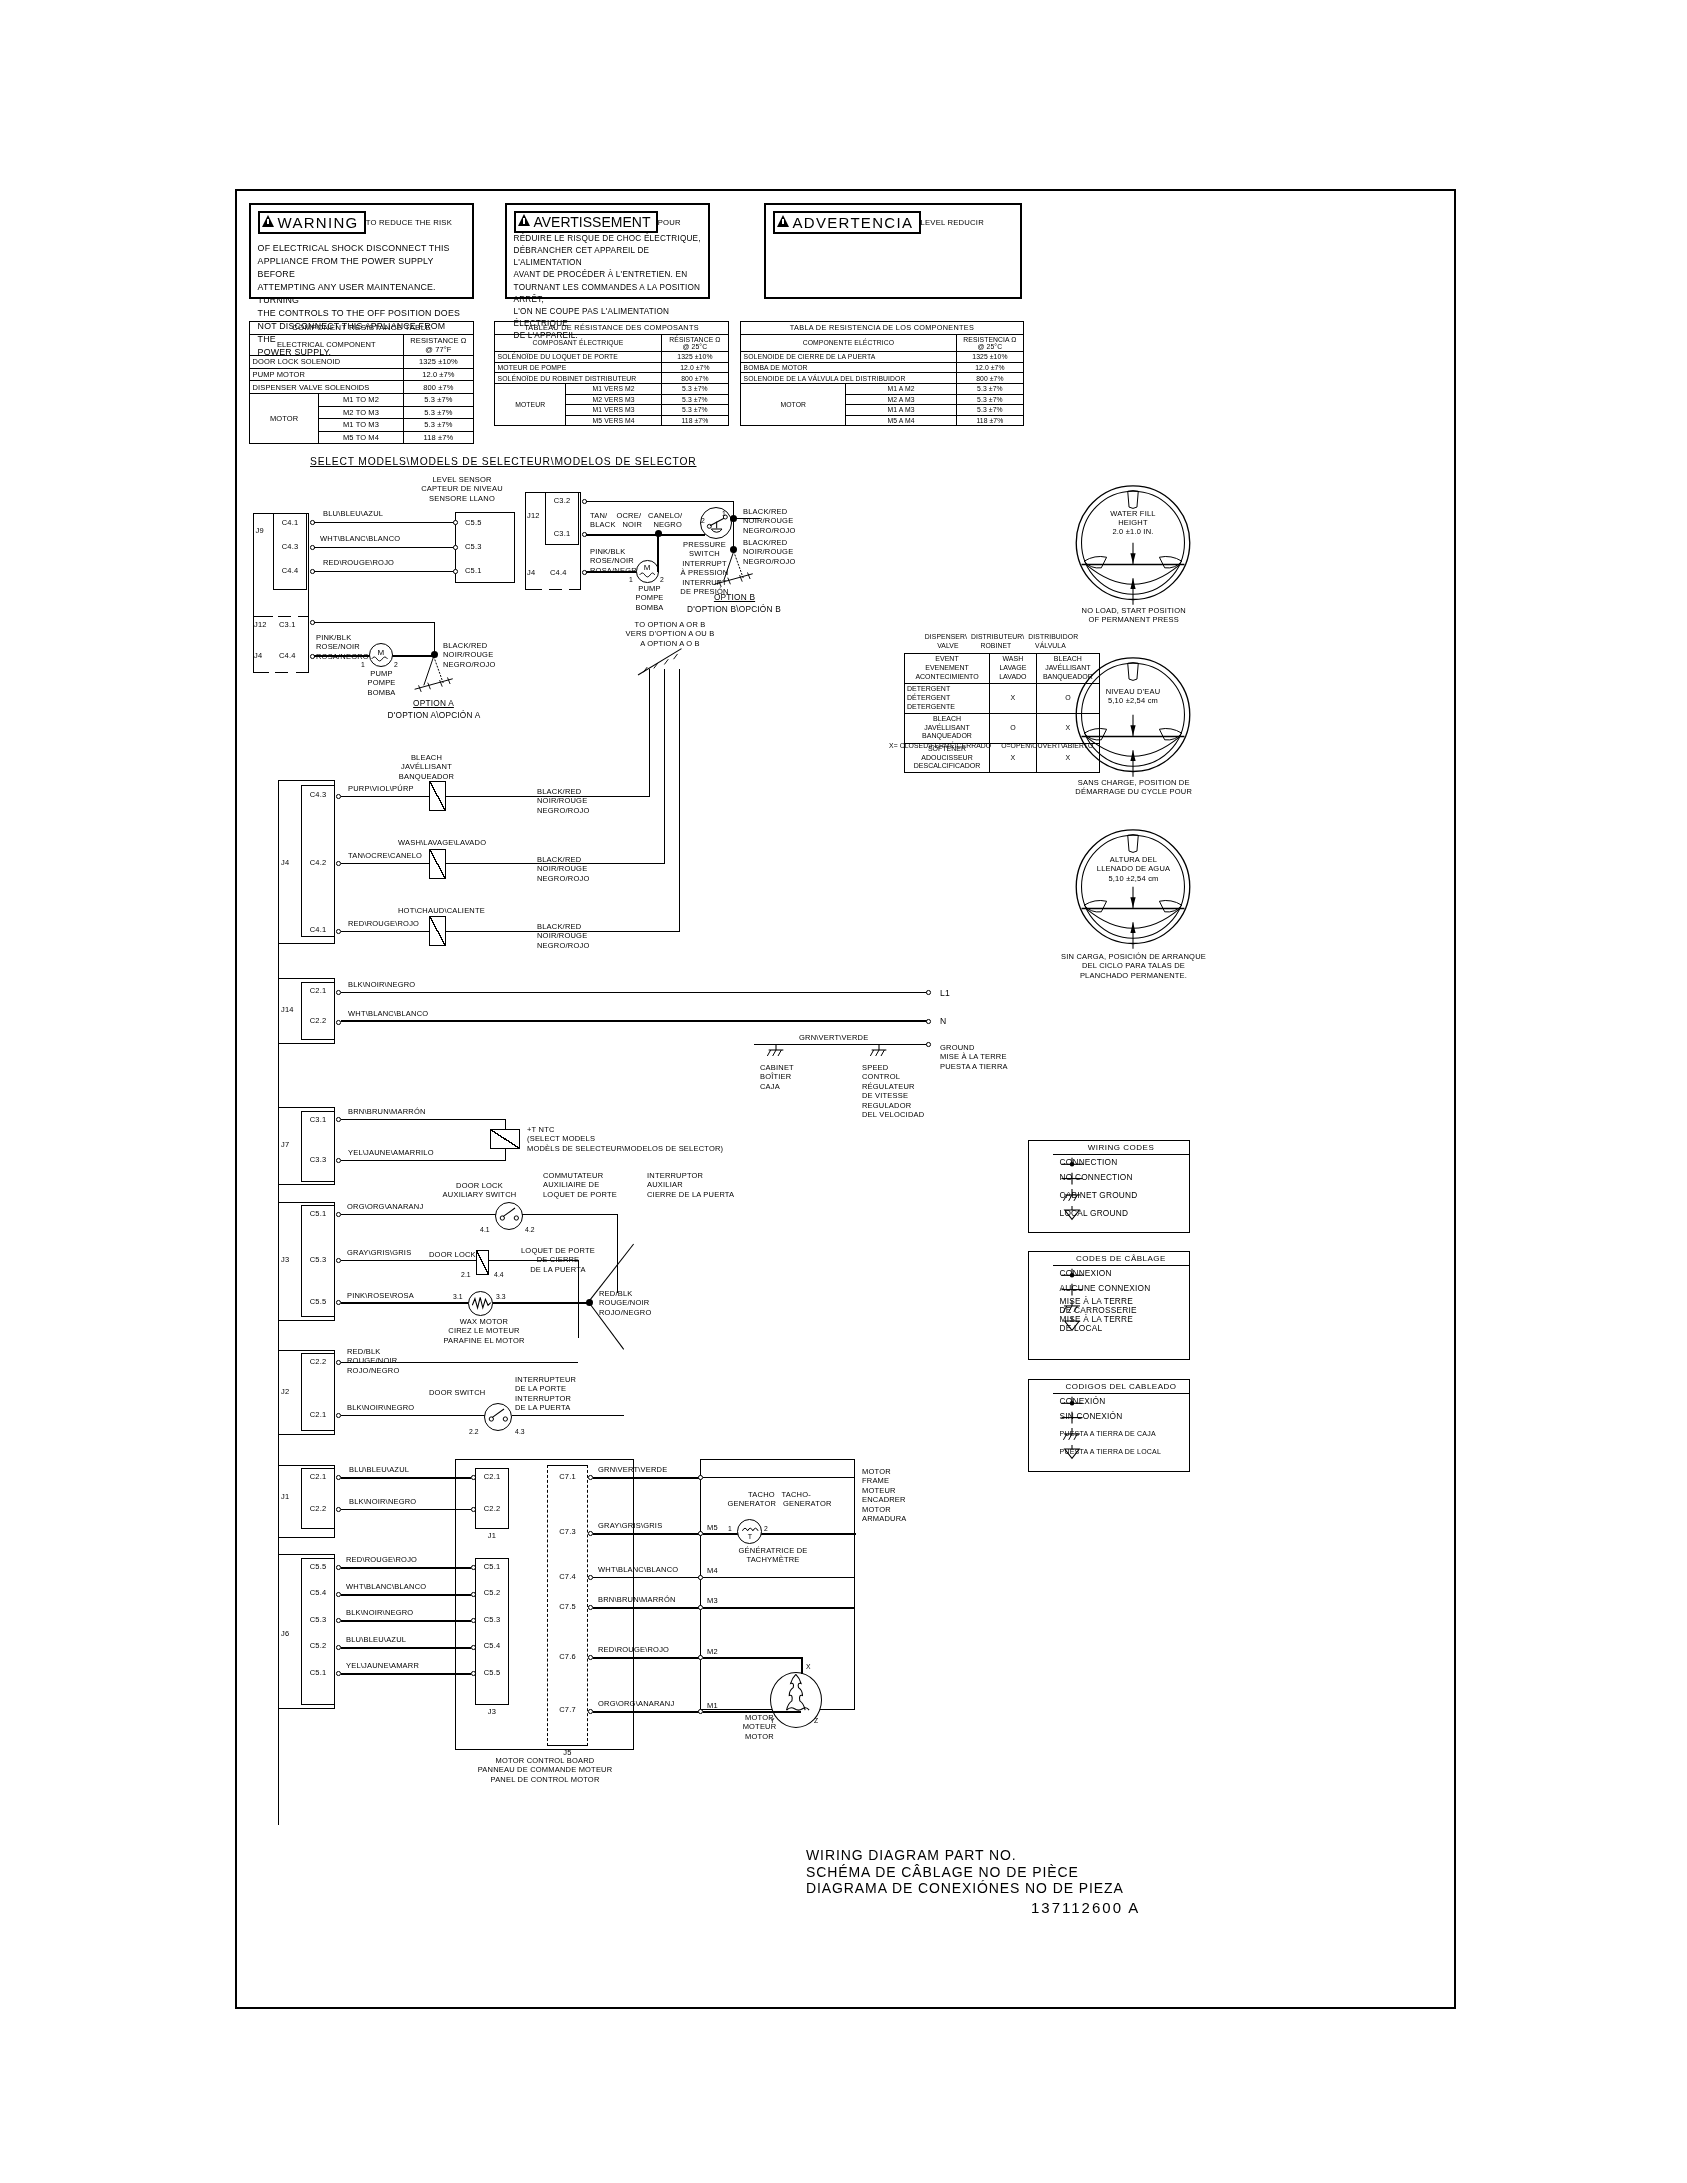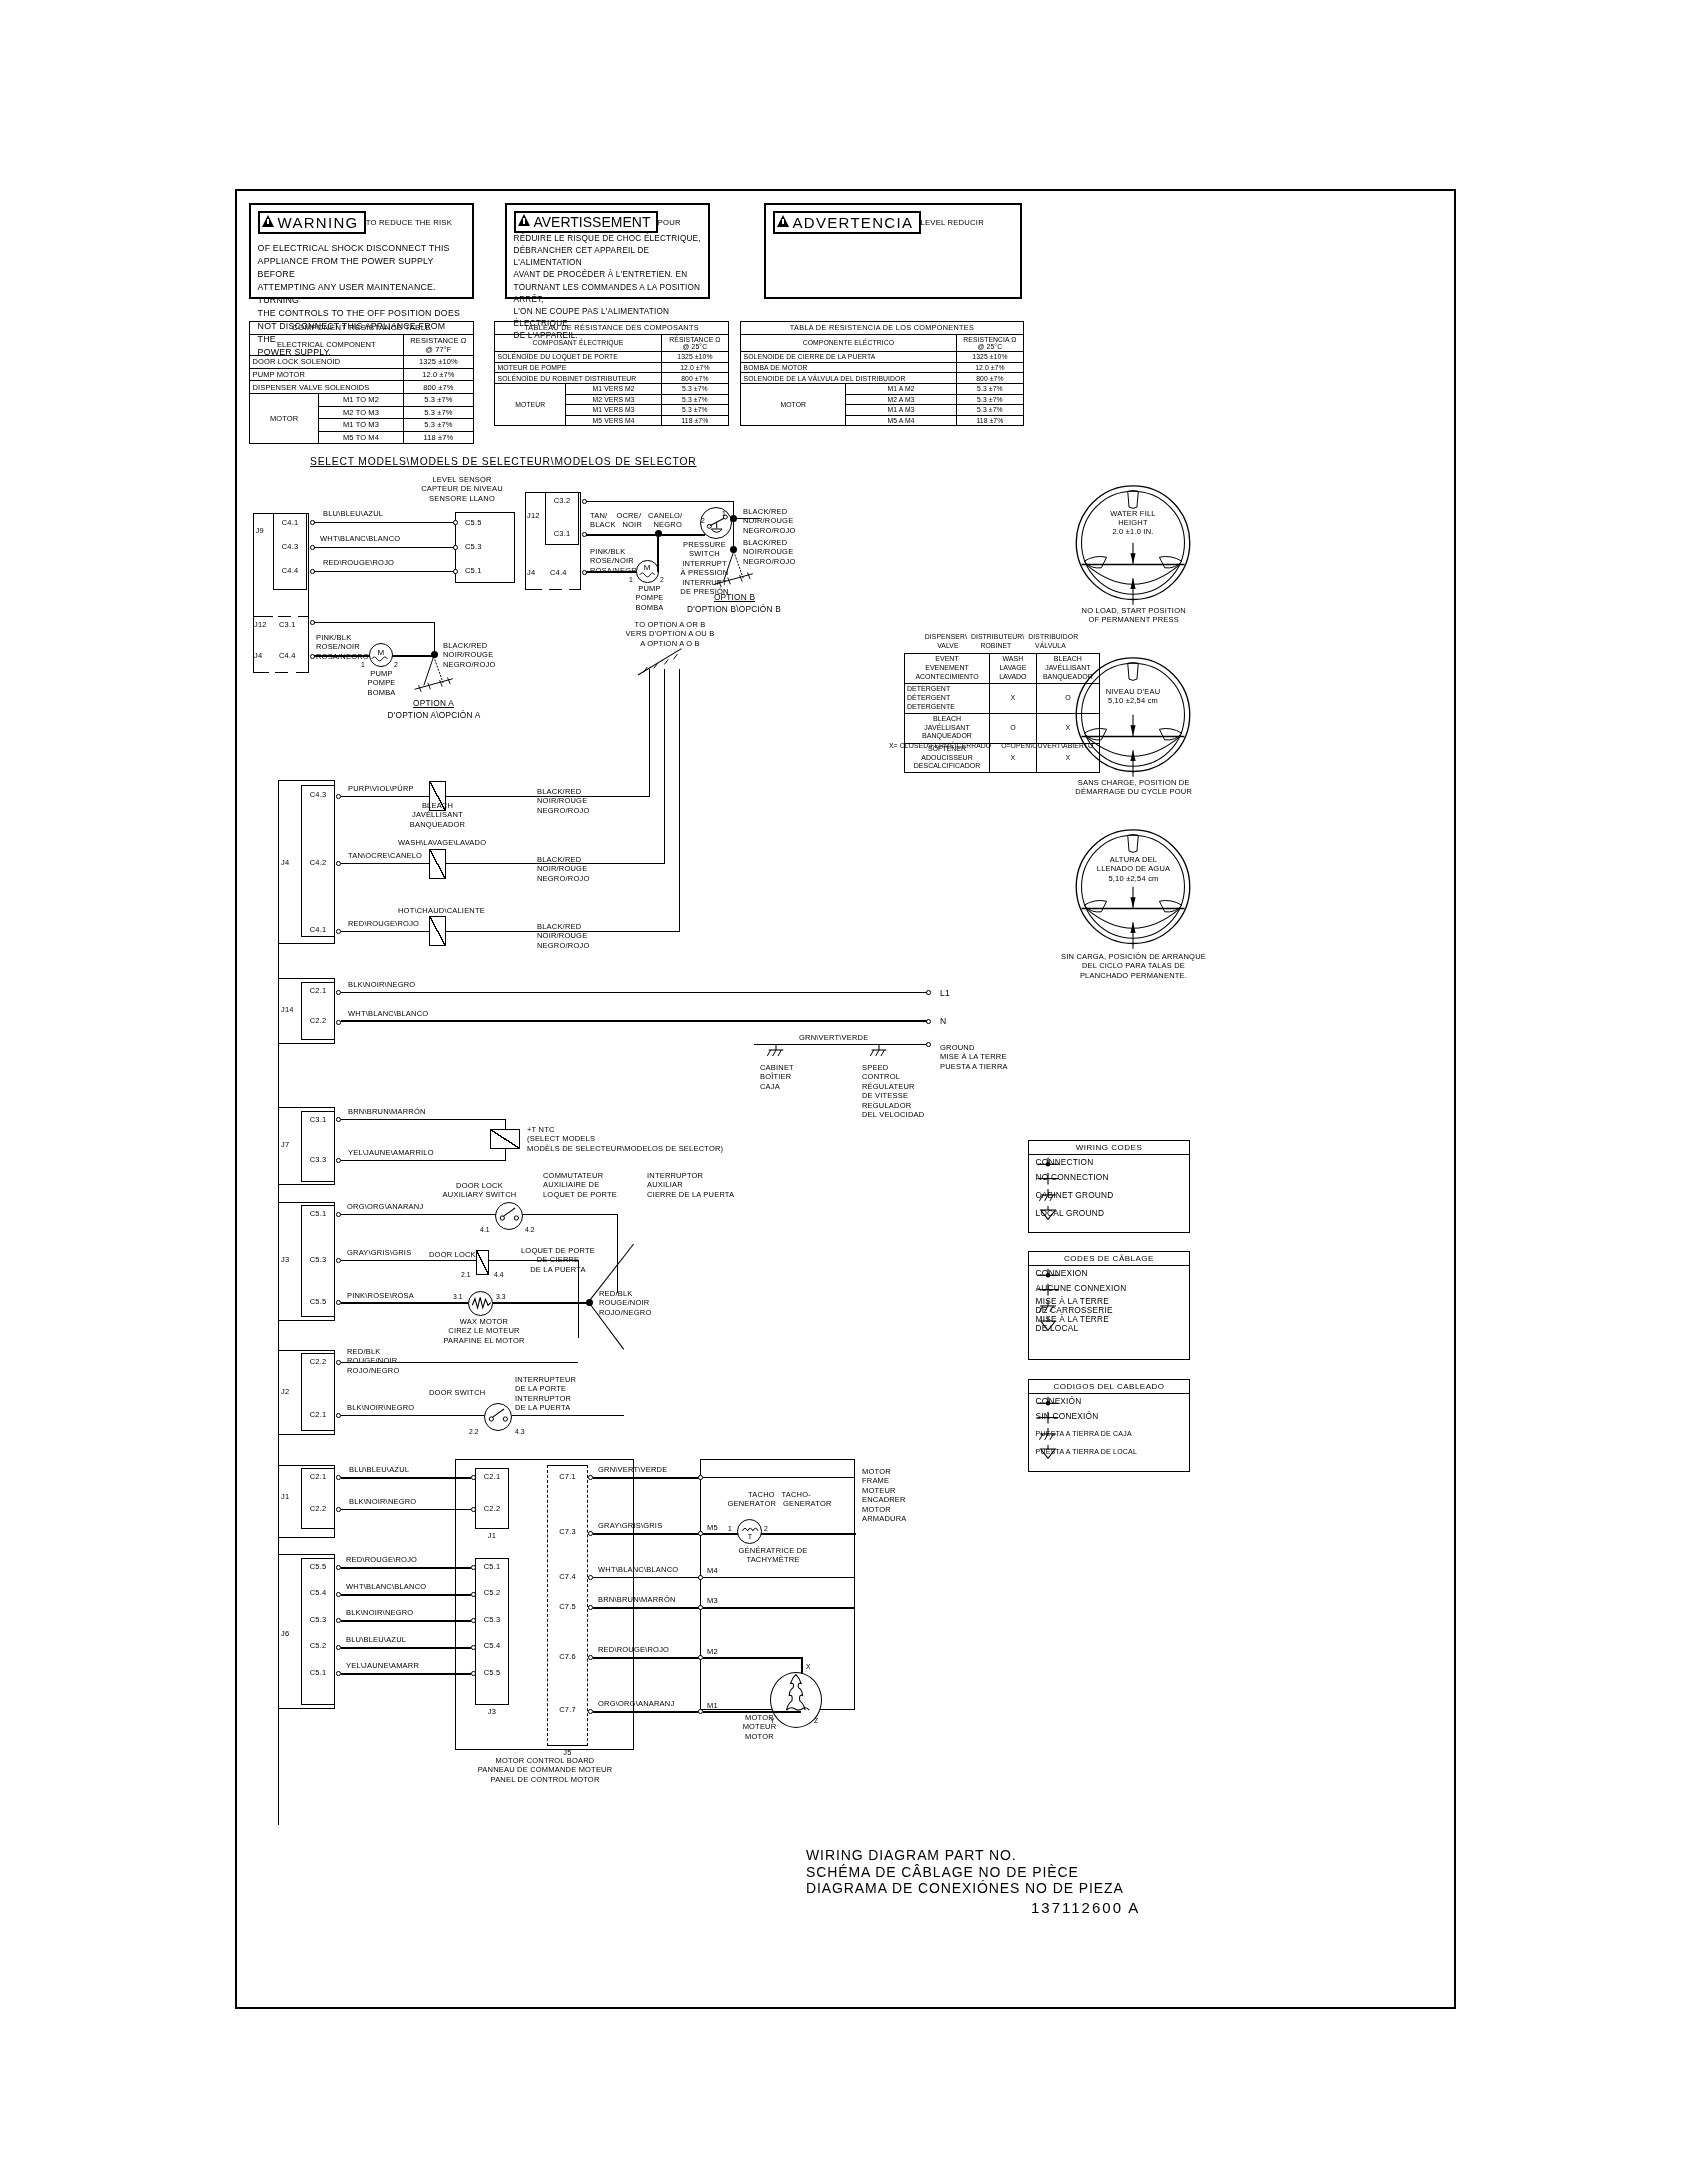--- a/index.html
+++ b/index.html
@@ -20,21 +20,21 @@
   .warnbody{font-size:8.8px;line-height:1.48;letter-spacing:0.2px;}
   .warnlead{font-size:7.7px;letter-spacing:0.2px;}
   
   table.rt{position:absolute;border-collapse:collapse;font-size:7.5px;letter-spacing:0.1px;}
   table.rt td,table.rt th{border:1.1px solid #000;padding:1.3px 2.6px;font-weight:normal;text-align:center;}
   table.rt td.l{text-align:left;}
   table.rt .ttl{font-size:8px;letter-spacing:0.3px;}
   table.disp{position:absolute;border-collapse:collapse;font-size:7px;}
   table.disp td{border:1px solid #000;padding:1.3px 2px;text-align:center;line-height:1.25;}
   
-  .codebox{position:absolute;border:1.5px solid #000;box-sizing:border-box;}
+  .codebox{position:absolute;border:1.5px solid #000;box-sizing:border-box;padding-left:24px;}
   .codebox .hd{border-bottom:1.5px solid #000;text-align:center;font-size:8px;padding:2px 0;letter-spacing:0.5px;}
   .codebox .row{display:flex;align-items:center;font-size:7.5px;padding:2px 0 2px 6.6px;letter-spacing:0.2px;}
   .codebox .sym{width:30px;flex:0 0 30px;text-align:center;}
   .codebox .lbl{line-height:1.15;}
   
   .ln{position:absolute;background:#000;}
   .hl{height:1.1px;}
   .vl{width:1.1px;}
   .hlb{height:2px;}
   .vlb{width:2px;}
@@ -479,21 +479,21 @@
   <div class="ln hl" style="left:104px;top:605px;width:192px;"></div>
   <div class="ln hl" style="left:104px;top:672px;width:192px;"></div>
   <div class="ln hl" style="left:104px;top:740px;width:192px;"></div>
   <div class="lbl9" style="left:111px;top:593px;">PURP\VIOL\PÚRP</div>
   <div class="lbl9" style="left:111px;top:660px;">TAN\OCRE\CANELO</div>
   <div class="lbl9" style="left:111px;top:728px;">RED\ROUGE\ROJO</div>
 
   <div class="valve" style="left:192px;top:590px;width:17px;height:30px;"></div>
   <div class="valve" style="left:192px;top:658px;width:17px;height:30px;"></div>
   <div class="valve" style="left:192px;top:725px;width:17px;height:30px;"></div>
-  <div class="lbl9 c" style="left:161px;top:562px;width:79px;margin-top:48px;">BLEACH
+  <div class="lbl9 c" style="left:150px;top:562px;width:79px;">BLEACH
 JAVÉLLISANT
 BANQUEADOR</div>
   <div class="lbl9 c" style="left:161px;top:647px;width:86px;">WASH\LAVAGE\LAVADO</div>
   <div class="lbl9 c" style="left:161px;top:715px;width:86px;">HOT\CHAUD\CALIENTE</div>
   <div class="lbl9" style="left:300px;top:596px;">BLACK/RED
 NOIR/ROUGE
 NEGRO/ROJO</div>
   <div class="lbl9" style="left:300px;top:664px;">BLACK/RED
 NOIR/ROUGE
 NEGRO/ROJO</div>

